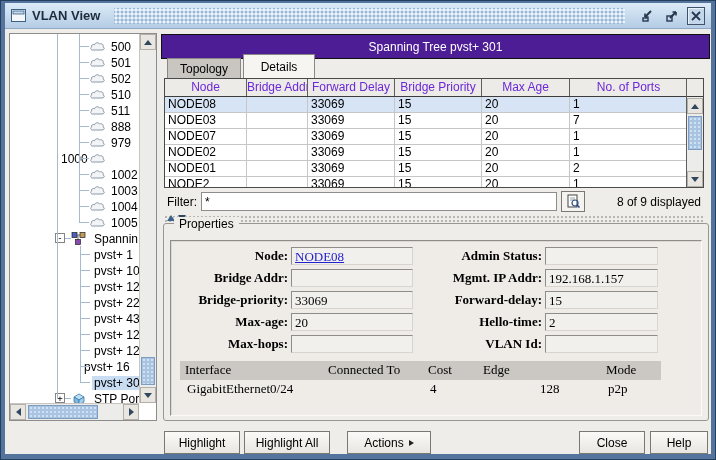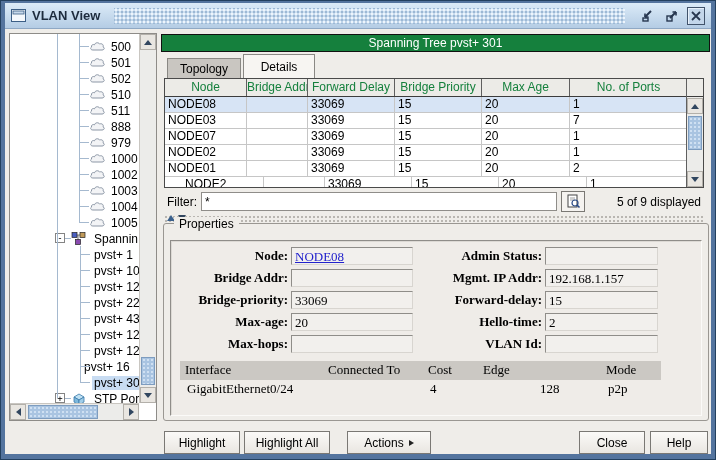--- a/index.html
+++ b/index.html
@@ -41,32 +41,32 @@
   .arr.up { border-left:4px solid rgba(0,0,0,0); border-right:4px solid rgba(0,0,0,0); border-bottom:5px solid #31465f; }
   .arr.down { border-left:4px solid rgba(0,0,0,0); border-right:4px solid rgba(0,0,0,0); border-top:5px solid #31465f; }
   .arr.left { border-top:4px solid rgba(0,0,0,0); border-bottom:4px solid rgba(0,0,0,0); border-right:5px solid #31465f; }
   .arr.right { border-top:4px solid rgba(0,0,0,0); border-bottom:4px solid rgba(0,0,0,0); border-left:5px solid #31465f; }
   .sb-track-v { position:absolute; right:0; top:0; bottom:17px; width:17px; background:#ececea; border-left:1px solid #c9c6c1; }
   .sb-track-h { position:absolute; left:0; right:17px; bottom:0; height:17px; background:#ececea; border-top:1px solid #c9c6c1; }
   .sb-thumb { position:absolute; background:#a9c4e1; border:1px solid #7d9cbf;
     background-image:radial-gradient(#cfe0f2 1px, rgba(0,0,0,0) 1.2px); background-size:4px 4px; }
 
   
-  .dark-bar { position:absolute; left:156px; top:31px; width:549px; height:18px; background:#15803d;
+  .dark-bar { position:absolute; left:156px; top:31px; width:549px; height:25px; background:#4c1d95;
     color:#fff; font-size:12px; display:flex; align-items:center; justify-content:center; border:1px solid #111; }
   .tab { position:absolute; font-size:12px; display:flex; align-items:center; justify-content:center;
     border:1px solid #8a8884; cursor:pointer; }
   .tab.unsel { left:162px; top:55px; width:74px; height:20px; background:#c9c6c1; border-bottom:none; }
   .tab.sel { left:238px; top:51px; width:72px; height:24px; background:#f7f5f2; border-bottom:none; z-index:2; }
 
   
   .nodes-table { position:absolute; left:159px; top:75px; width:540px; height:110px;
     background:#fff; border:1px solid #4a4a4a; overflow:hidden; }
   .nt-header { display:flex; height:18px; background:#ecebe7; border-bottom:1px solid #3c3c3c; }
-  .nt-hcell { font-size:12px; color:#15803d; text-align:center; line-height:17px; border-right:1px solid #5f5f5f;
+  .nt-hcell { font-size:12px; color:#6d28d9; text-align:center; line-height:17px; border-right:1px solid #5f5f5f;
     overflow:hidden; white-space:nowrap; flex:none; }
   .nt-row { display:flex; height:16px; border-bottom:1px solid #c6c6c6; background:#fff; }
   .nt-row.sel { background:#d7e4f5; }
   .nt-cell { font-size:12px; line-height:15px; padding-left:3px; border-right:1px solid #c6c6c6;
     overflow:hidden; white-space:nowrap; flex:none; }
   .nt-sb { position:absolute; top:0; right:0; width:17px; bottom:0; background:#ececea; border-left:1px solid #5f5f5f; }
   .nt-sb .hdrcap { position:absolute; top:0; left:0; right:0; height:18px; background:#ecebe7; border-bottom:1px solid #3c3c3c; }
 
   
   .filter-label { position:absolute; left:162px; top:192px; font-size:12px; }
@@ -198,21 +198,21 @@
               <svg class="t-icon" style="left:78px" width="17" height="12" viewBox="0 0 17 12">
                 <path d="M4 10 C1.5 10 1 8 2.5 7 C2 5 4 4 5.5 4.8 C6 2.5 9.5 2 10.5 4 C13 3 15 5 14 7 C16 7.5 15.5 10 13 10 Z" fill="#f3f4f6" stroke="#8c97a6" stroke-width="1"></path>
               </svg>
               <div class="lbl" style="margin-left: 98px;">979</div>
             </div>
             <div class="tree-row">
               <span class="stub" style="left:68px;width:10px"></span>
               <svg class="t-icon" style="left:78px" width="17" height="12" viewBox="0 0 17 12">
                 <path d="M4 10 C1.5 10 1 8 2.5 7 C2 5 4 4 5.5 4.8 C6 2.5 9.5 2 10.5 4 C13 3 15 5 14 7 C16 7.5 15.5 10 13 10 Z" fill="#f3f4f6" stroke="#8c97a6" stroke-width="1"></path>
               </svg>
-              <div class="lbl" style="margin-left: 98px;">1000</div>
+              <div class="lbl" style="margin-left: 48px;">1000</div>
             </div>
             <div class="tree-row">
               <span class="stub" style="left:68px;width:10px"></span>
               <svg class="t-icon" style="left:78px" width="17" height="12" viewBox="0 0 17 12">
                 <path d="M4 10 C1.5 10 1 8 2.5 7 C2 5 4 4 5.5 4.8 C6 2.5 9.5 2 10.5 4 C13 3 15 5 14 7 C16 7.5 15.5 10 13 10 Z" fill="#f3f4f6" stroke="#8c97a6" stroke-width="1"></path>
               </svg>
               <div class="lbl" style="margin-left: 98px;">1002</div>
             </div>
             <div class="tree-row">
               <span class="stub" style="left:68px;width:10px"></span>
@@ -367,21 +367,21 @@
           </div>
           <div class="nt-row">
             <div class="nt-cell" style="width: 82px;">NODE01</div>
             <div class="nt-cell" style="width: 61px;"></div>
             <div class="nt-cell" style="width: 87px;">33069</div>
             <div class="nt-cell" style="width: 87px;">15</div>
             <div class="nt-cell" style="width: 88px;">20</div>
             <div class="nt-cell" style="width: 118px;">2</div>
           </div>
           <div class="nt-row">
-            <div class="nt-cell" style="width: 82px; margin-left: 17px;">NODE2</div>
+            <div class="nt-cell" style="width: 82px;">NODE2</div>
             <div class="nt-cell" style="width: 61px;"></div>
             <div class="nt-cell" style="width: 87px;">33069</div>
             <div class="nt-cell" style="width: 87px;">15</div>
             <div class="nt-cell" style="width: 88px;">20</div>
             <div class="nt-cell" style="width: 118px;">1</div>
           </div>
         </div>
       <div class="nt-sb">
         <div class="hdrcap"></div>
         <span class="sb-btn" style="top:19px; left:0; width:16px;">
@@ -398,21 +398,21 @@
     <input class="filter-input" value="*" style="">
     <span class="filter-btn">
       <svg width="15" height="15" viewBox="0 0 15 15">
         <rect x="2" y="1" width="9" height="12" fill="#fff" stroke="#444" stroke-width="1"></rect>
         <line x1="4" y1="4" x2="9" y2="4" stroke="#888" stroke-width="0.8"></line>
         <line x1="4" y1="6" x2="9" y2="6" stroke="#888" stroke-width="0.8"></line>
         <circle cx="9" cy="9" r="3" fill="none" stroke="#2a4a86" stroke-width="1.2"></circle>
         <line x1="11" y1="11" x2="13.5" y2="13.5" stroke="#2a4a86" stroke-width="1.6"></line>
       </svg>
     </span>
-    <span class="filter-status">5 of 9 displayed</span>
+    <span class="filter-status">8 of 9 displayed</span>
 
     <div class="splitter">
       <span class="split-arrows">
         <span class="mini-arr-up"></span>
         <span class="mini-arr-down"></span>
       </span>
     </div>
 
     <div class="props-group">
       <span class="props-title">Properties</span>

